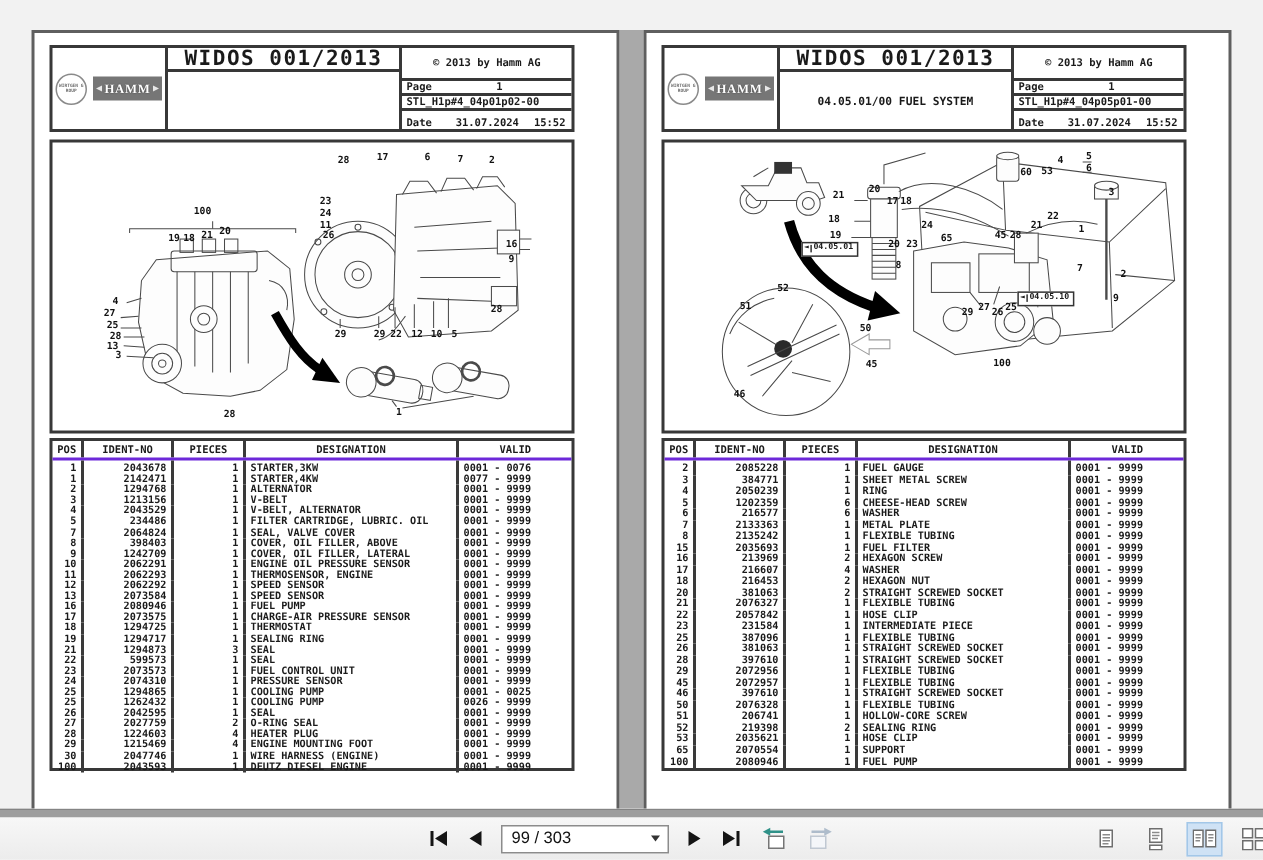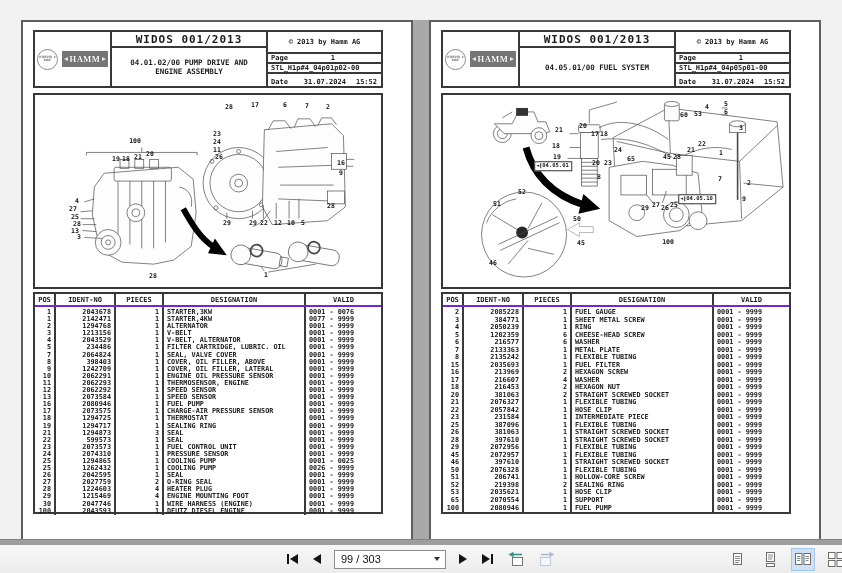--- a/index.html
+++ b/index.html
@@ -21,21 +21,21 @@
   
   .hdr{display:flex;border:2px solid #383838;height:58px;background:#fff;}
   .hdr-logo{width:77px;border-right:2px solid #383838;display:flex;align-items:center;justify-content:center;gap:4px;}
   .grp-circle{width:21px;height:21px;border:1px solid #8a8a8a;border-radius:50%;display:flex;align-items:center;justify-content:center;text-align:center;font-size:3px;line-height:3.5px;color:#6b6b6b;font-weight:700;letter-spacing:0;padding:1px;word-break:break-all;}
   .hamm-badge{position:relative;width:46px;height:16px;background:#767676;display:flex;align-items:center;justify-content:center;}
   .hamm-badge .wordmark{color:#fff;font-size:8.5px;font-weight:700;letter-spacing:.5px;font-family:Liberation Serif, serif;text-shadow:0 0 1px #333;}
   .hamm-badge::before,.hamm-badge::after{content:"";position:absolute;top:6px;width:0;height:0;border-top:2px solid transparent;border-bottom:2px solid transparent;}
   .hamm-badge::before{left:2px;border-right:4px solid #e8e8e8;}
   .hamm-badge::after{right:2px;border-left:4px solid #e8e8e8;}
   .hdr-mid{width:156px;border-right:2px solid #383838;display:flex;flex-direction:column;}
-  .hdr-widos{height:16px;border-bottom:2px solid #383838;display:flex;align-items:center;justify-content:center;font-size:11px;font-weight:700;letter-spacing:1px;}
+  .hdr-widos{height:16px;border-bottom:2px solid #383838;display:flex;align-items:center;justify-content:center;font-size:14px;font-weight:700;letter-spacing:1px;}
   .hdr-section{flex:1;display:flex;flex-direction:column;align-items:center;justify-content:center;text-align:center;font-size:7.5px;line-height:9px;font-weight:700;padding:0 4px;}
   .hdr-info{flex:1;display:flex;flex-direction:column;font-size:7px;font-weight:700;}
   .info-copy{height:22px;border-bottom:2px solid #383838;display:flex;align-items:center;justify-content:center;}
   .info-page{height:10px;border-bottom:2px solid #383838;display:flex;align-items:center;padding:0 3px;}
   .info-page .val{margin:0 auto;}
   .info-code{height:10px;border-bottom:2px solid #383838;display:flex;align-items:center;padding:4px 3px;}
   .info-date{flex:1;display:flex;align-items:flex-end;padding:0 4px 0 3px;}
   .info-date .val{margin-left:auto;}
   .info-date .time{margin-left:10px;}
 
@@ -81,24 +81,20 @@
     <div class="sheet">
       <div class="hdr">
         <div class="hdr-logo">
           <div class="grp-circle">WIRTGEN GROUP</div>
           <div class="hamm-badge">
             <span class="wordmark">HAMM</span>
           </div>
         </div>
         <div class="hdr-mid">
           <div class="hdr-widos">WIDOS 001/2013</div>
-          <div class="hdr-section">
-            <span>04.01.02/00 PUMP DRIVE AND</span>
-            <span>ENGINE ASSEMBLY</span>
-          </div>
         </div>
         <div class="hdr-info">
           <div class="info-copy">© 2013 by Hamm AG</div>
           <div class="info-page">
             <span>Page</span>
             <span class="val">1</span>
           </div>
           <div class="info-code">STL_H1p#4_04p01p02-00</div>
           <div class="info-date">
             <span>Date</span>

